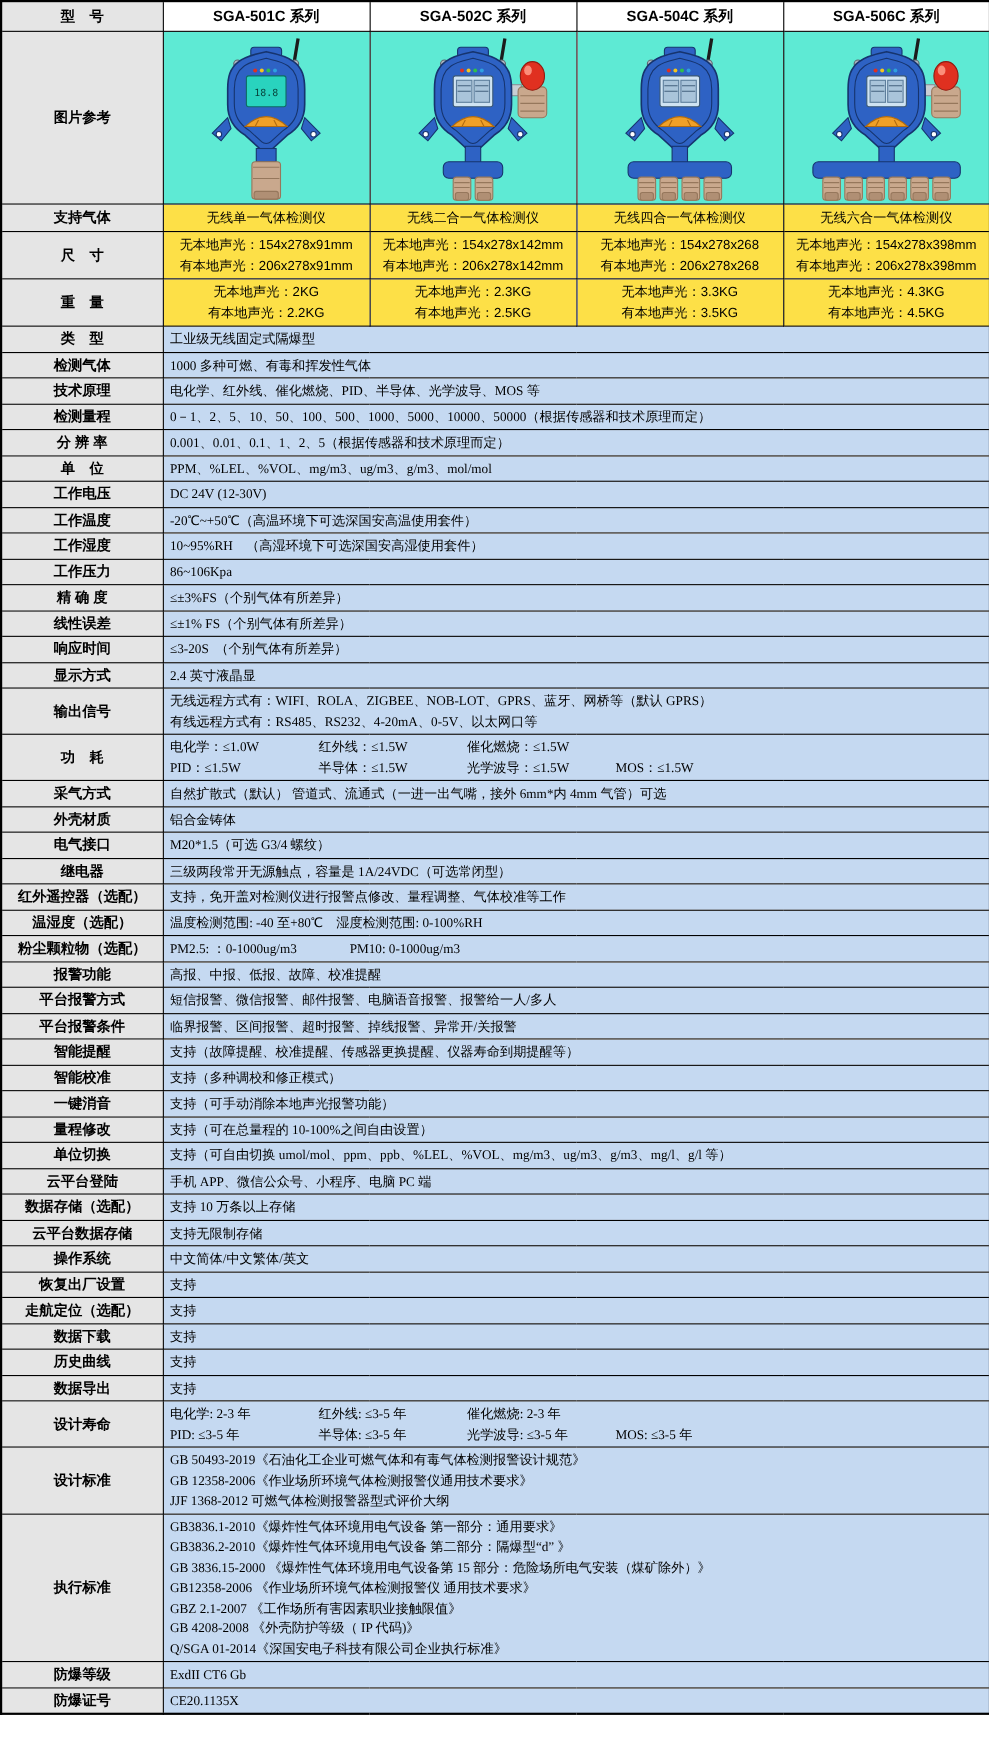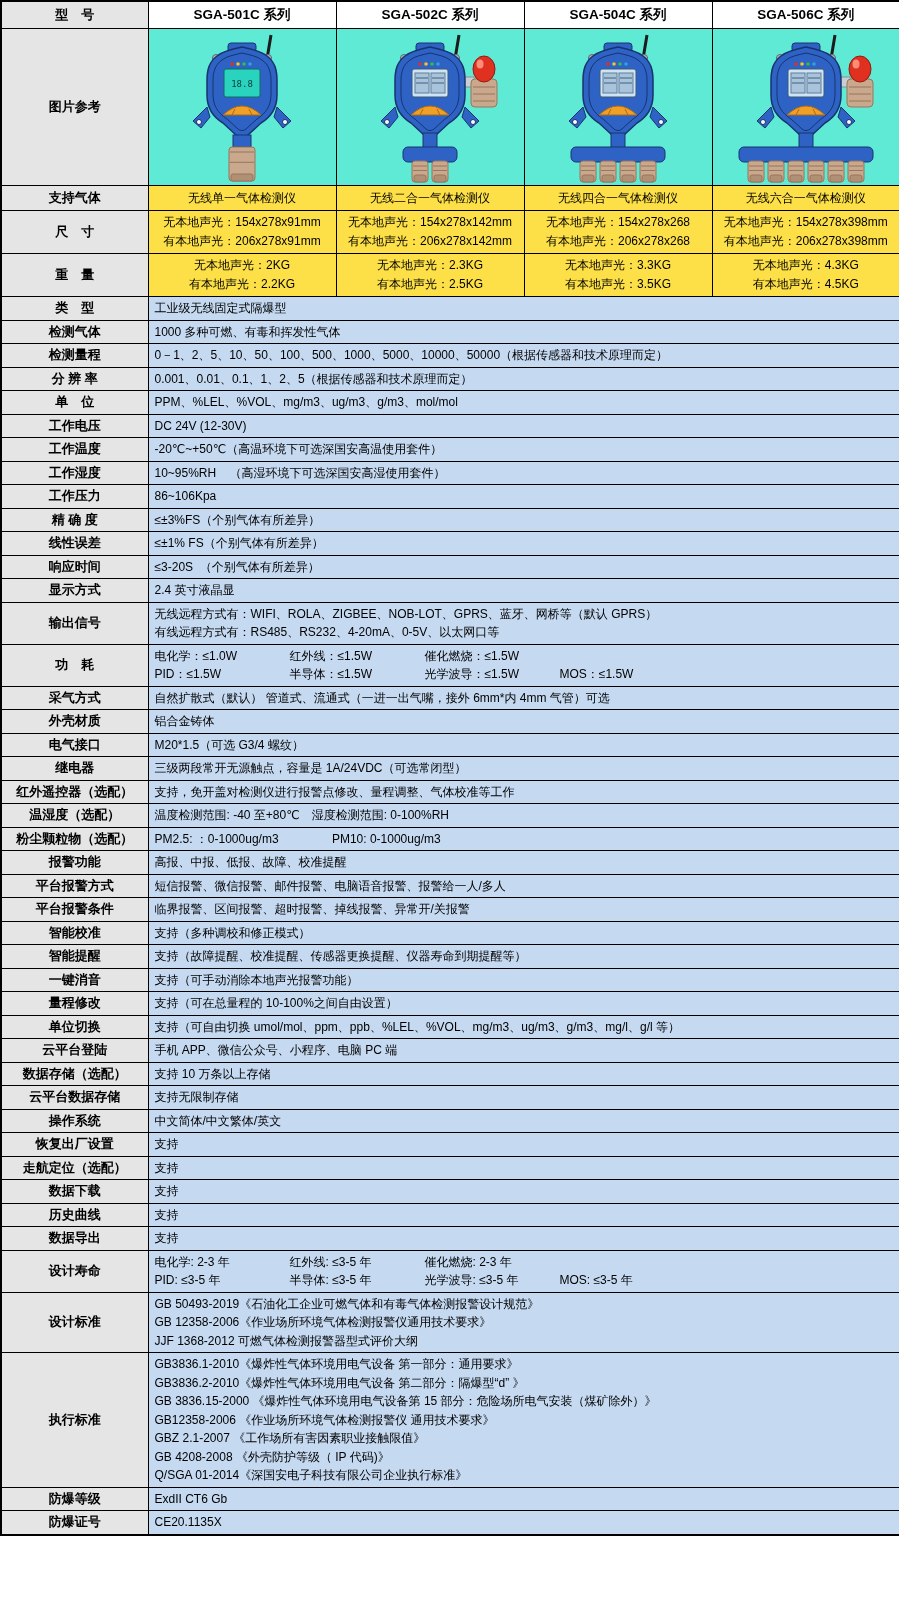--- a/index.html
+++ b/index.html
@@ -1,21 +1,21 @@
 <!DOCTYPE html>
 <html><head>
 <meta charset="utf-8">
 <style>
   html,body{margin:0;padding:0;background:#fff;}
   body{width:899px;font-family:"Liberation Sans","DejaVu Sans",sans-serif;color:#000;}
   table.spec{border-collapse:collapse;width:899px;table-layout:fixed;border:2px solid #000;}
   table.spec th,table.spec td{border:1px solid #000;overflow:hidden;}
   th.lbl{background:#e5e5e5;font-weight:bold;font-size:13px;text-align:center;padding:2px 2px;line-height:16px;}
   th.model{background:#ffffff;font-weight:bold;font-size:13.5px;text-align:center;height:24px;margin-top:20px;}
-  td.val{background:#C5D9F1;font-size:12px;text-align:left;padding:2px 6px;vertical-align:middle;}
+  td.val{background:#C5D9F1;font-size:12px;text-align:left;padding:2px 6px;vertical-align:middle;font-family:Liberation Serif, serif;}
   td.valc{background:#fde047;font-size:12px;text-align:center;padding:2px 2px;vertical-align:middle;}
   td.imgcell{background:#5eead4;height:156px;text-align:center;vertical-align:middle;padding:0;}
   .line{line-height:18.5px;white-space:pre-wrap;}
   .dline{line-height:19px;white-space:pre-wrap;}
   tr.single td.val{height:17px;}
   tr.gasrow td{height:20px;}
   .seg{display:inline-block;min-width:135px;white-space:pre;}
   svg.detector{display:inline-block;vertical-align:middle;}
 </style>
 </head>
@@ -267,20 +267,26 @@
           <div class="line">工业级无线固定式隔爆型</div>
         </td>
       </tr>
       <tr class="single">
         <th class="lbl">检测气体</th>
         <td class="val" colspan="4">
           <div class="line">1000 多种可燃、有毒和挥发性气体</div>
         </td>
       </tr>
       <tr class="single">
+        <th class="lbl">技术原理</th>
+        <td class="val" colspan="4">
+          <div class="line">电化学、红外线、催化燃烧、PID、半导体、光学波导、MOS 等</div>
+        </td>
+      </tr>
+      <tr class="single">
         <th class="lbl">检测量程</th>
         <td class="val" colspan="4">
           <div class="line">0－1、2、5、10、50、100、500、1000、5000、10000、50000（根据传感器和技术原理而定）</div>
         </td>
       </tr>
       <tr class="single">
         <th class="lbl">分 辨 率</th>
         <td class="val" colspan="4">
           <div class="line">0.001、0.01、0.1、1、2、5（根据传感器和技术原理而定）</div>
         </td>
@@ -407,29 +413,29 @@
           <div class="line">短信报警、微信报警、邮件报警、电脑语音报警、报警给一人/多人</div>
         </td>
       </tr>
       <tr class="single">
         <th class="lbl">平台报警条件</th>
         <td class="val" colspan="4">
           <div class="line">临界报警、区间报警、超时报警、掉线报警、异常开/关报警</div>
         </td>
       </tr>
       <tr class="single">
+        <th class="lbl">智能提醒</th>
+        <td class="val" colspan="4">
+          <div class="line">支持（故障提醒、校准提醒、传感器更换提醒、仪器寿命到期提醒等）</div>
+        </td>
+      </tr>
+      <tr class="single">
         <th class="lbl">智能校准</th>
         <td class="val" colspan="4">
           <div class="line">支持（多种调校和修正模式）</div>
-        </td>
-      </tr>
-      <tr class="single">
-        <th class="lbl">智能提醒</th>
-        <td class="val" colspan="4">
-          <div class="line">支持（故障提醒、校准提醒、传感器更换提醒、仪器寿命到期提醒等）</div>
         </td>
       </tr>
       <tr class="single">
         <th class="lbl">一键消音</th>
         <td class="val" colspan="4">
           <div class="line">支持（可手动消除本地声光报警功能）</div>
         </td>
       </tr>
       <tr class="single">
         <th class="lbl">量程修改</th>

